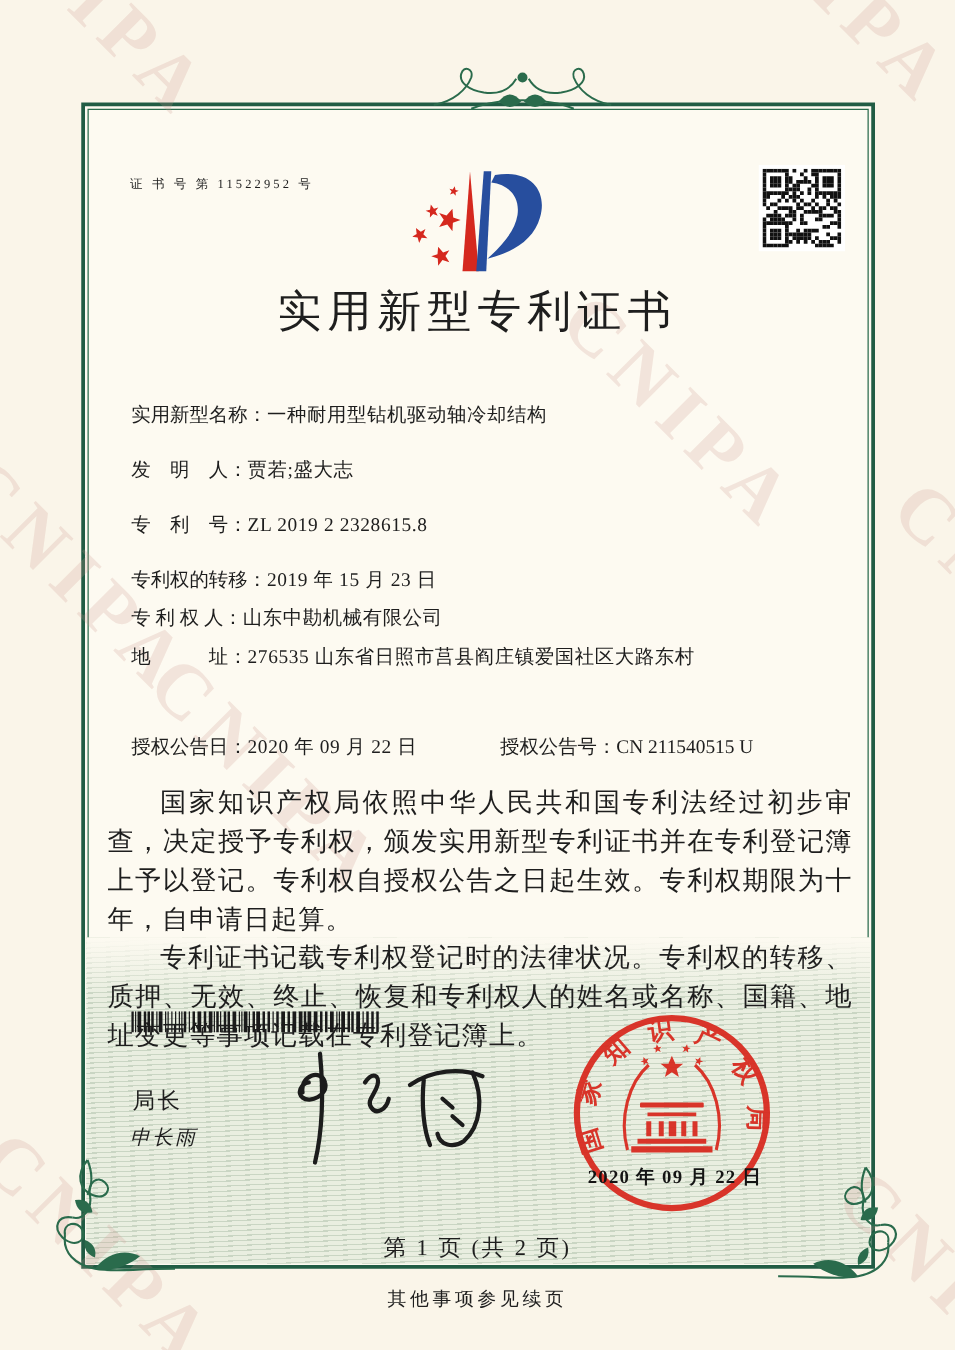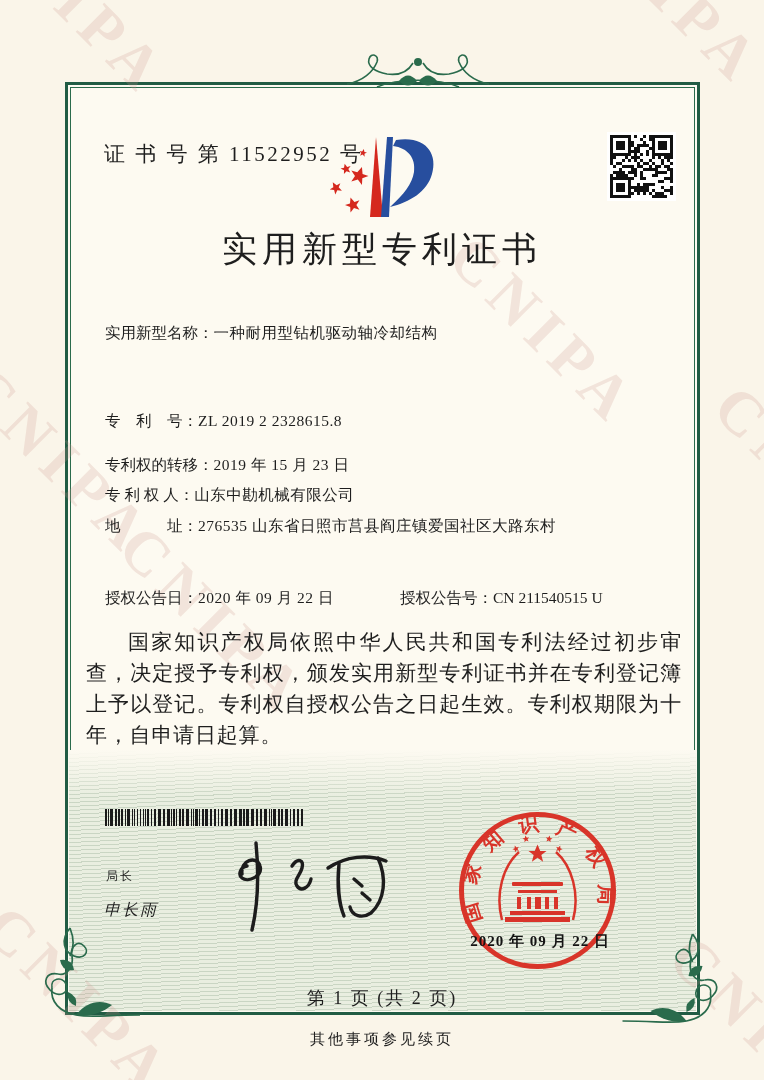--- a/index.html
+++ b/index.html
@@ -27,37 +27,37 @@
         rgba(236,241,230,0.0) 1px, rgba(236,241,230,0.0) 4px),
       #e9eee0;
   }
   .watermark{
     position:absolute;z-index:1;
     font-family:"Liberation Serif","DejaVu Serif",serif;
     font-weight:bold;font-size:62px;letter-spacing:9px;
     color:rgba(206,150,140,0.22);
     transform:rotate(45deg);white-space:nowrap;pointer-events:none;
   }
-  .cert-no{position:absolute;left:104px;top:140px;z-index:2;font-size:21px;letter-spacing:2.5px;white-space:pre;}
+  .cert-no{position:absolute;left:104px;top:140px;z-index:2;font-size:10px;letter-spacing:2.5px;white-space:pre;}
   .logo{position:absolute;left:330px;top:127px;z-index:2;}
   .qr{position:absolute;left:607px;top:132px;z-index:2;background:#ffffff;padding:3px;line-height:0;}
   .title{position:absolute;left:0;right:0;top:226px;z-index:2;text-align:center;
     font-size:35px;font-weight:normal;letter-spacing:5px;}
   .field{position:absolute;left:105px;z-index:2;font-size:15.5px;line-height:22px;white-space:pre;}
   .field .lab{white-space:pre;}
   .field .val{letter-spacing:0.5px;margin-top:28px;}
   .f0{top:322px}.f1{top:366px}.f2{top:410px}.f3{top:454px}.f4{top:484px}.f5{top:515px}
   .grant{top:587px}
   .grant2{position:absolute;left:400px;top:587px;z-index:2;font-size:15.5px;line-height:22px;white-space:pre;}
   .paras{position:absolute;left:86px;top:627px;width:596px;z-index:2;
     font-size:21px;line-height:31px;letter-spacing:0.8px;text-align:justify;}
   .paras p{margin:0;text-indent:2em;}
   .barcode{position:absolute;left:105px;top:809px;z-index:2;line-height:0;}
   .signer-title{position:absolute;left:106px;top:868px;z-index:2;
-    font-family:Liberation Mono, monospace;font-size:12px;letter-spacing:2px;text-align:center;}
+    font-family:Liberation Mono, monospace;font-size:18px;letter-spacing:2px;text-align:center;}
   .signer-name{position:absolute;left:104px;top:900px;z-index:2;
     font-family:"Liberation Sans","DejaVu Sans",sans-serif;font-size:16px;letter-spacing:2px;font-style:italic;}
   .signature{position:absolute;left:212px;top:836px;z-index:2;}
   .seal{position:absolute;left:455px;top:808px;z-index:2;}
   .seal-date{position:absolute;left:465px;top:932px;width:150px;z-index:3;text-align:center;
     font-size:15px;font-weight:bold;color:#141414;letter-spacing:1px;white-space:pre;}
   .page-number{position:absolute;left:0;right:0;top:986px;z-index:2;text-align:center;
     font-size:18px;letter-spacing:2px;white-space:pre;}
   .note{position:absolute;left:0;right:0;top:1030px;z-index:2;text-align:center;
     font-size:15px;letter-spacing:3px;}
@@ -373,29 +373,31 @@
         <rect x="42" y="60" width="3" height="3" fill="#111"></rect>
         <rect x="45" y="60" width="3" height="3" fill="#111"></rect>
         <rect x="48" y="60" width="3" height="3" fill="#111"></rect>
         <rect x="51" y="60" width="3" height="3" fill="#111"></rect>
         <rect x="54" y="60" width="3" height="3" fill="#111"></rect>
       </svg></div>
 
   <div class="title">实用新型专利证书</div>
 
   <div class="field f0"><span class="lab">实用新型名称：</span><span class="val">一种耐用型钻机驱动轴冷却结构</span></div>
+  <div class="field f1"><span class="lab">发　明　人：</span><span class="val">贾若;盛大志</span></div>
   <div class="field f2"><span class="lab">专　利　号：</span><span class="val">ZL 2019 2 2328615.8</span></div>
   <div class="field f3"><span class="lab">专利权的转移：</span><span class="val">2019 年 15 月 23 日</span></div>
   <div class="field f4"><span class="lab">专 利 权 人：</span><span class="val">山东中勘机械有限公司</span></div>
   <div class="field f5"><span class="lab">地　　　址：</span><span class="val">276535 山东省日照市莒县阎庄镇爱国社区大路东村</span></div>
   <div class="field grant"><span class="lab">授权公告日：</span><span class="val">2020 年 09 月 22 日</span></div>
   <div class="grant2"><span class="lab">授权公告号：</span><span class="val">CN 211540515 U</span></div>
 
   <div class="paras">
     <p>国家知识产权局依照中华人民共和国专利法经过初步审查，决定授予专利权，颁发实用新型专利证书并在专利登记簿上予以登记。专利权自授权公告之日起生效。专利权期限为十年，自申请日起算。</p>
+    <p>专利证书记载专利权登记时的法律状况。专利权的转移、质押、无效、终止、恢复和专利权人的姓名或名称、国籍、地址变更等事项记载在专利登记簿上。</p>
   </div>
 
   <div class="barcode"><svg width="200" height="17" xmlns="http://www.w3.org/2000/svg">
         <rect x="0" y="0" width="2" height="17" fill="#1a1a1a"></rect>
         <rect x="3" y="0" width="1" height="17" fill="#1a1a1a"></rect>
         <rect x="5" y="0" width="3" height="17" fill="#1a1a1a"></rect>
         <rect x="10" y="0" width="2" height="17" fill="#1a1a1a"></rect>
         <rect x="13" y="0" width="2" height="17" fill="#1a1a1a"></rect>
         <rect x="16" y="0" width="2" height="17" fill="#1a1a1a"></rect>
         <rect x="20" y="0" width="1" height="17" fill="#1a1a1a"></rect>

